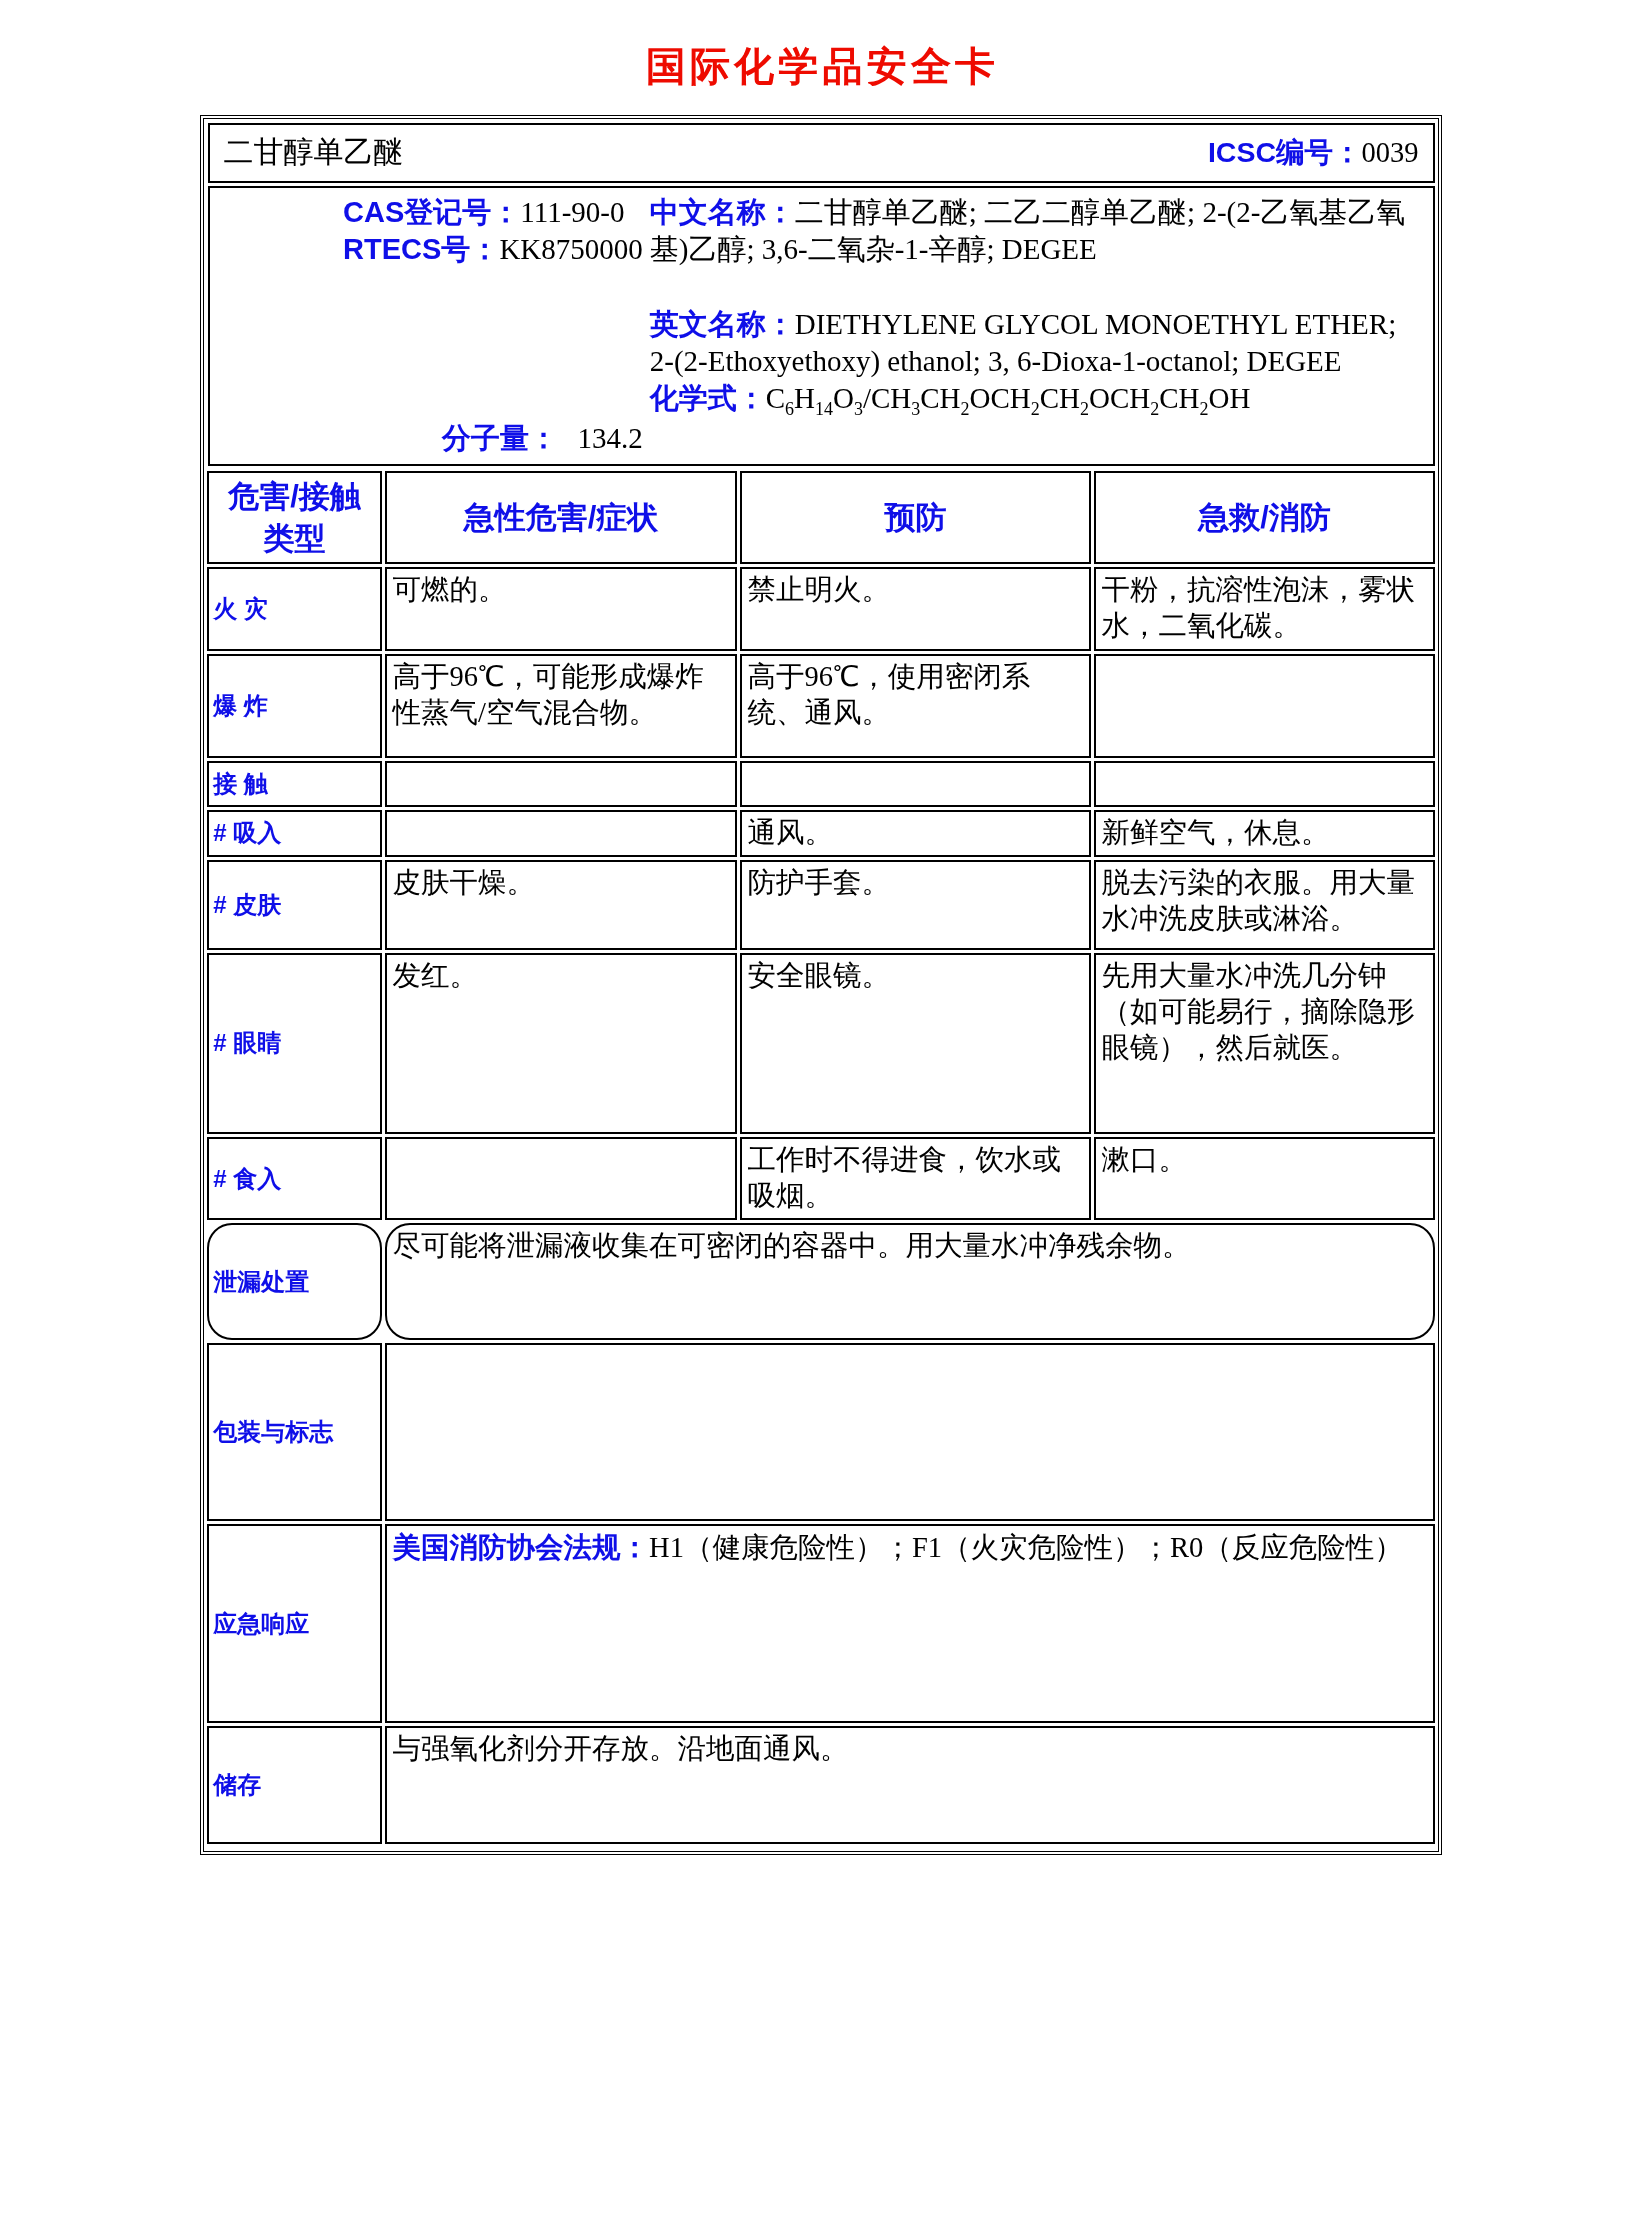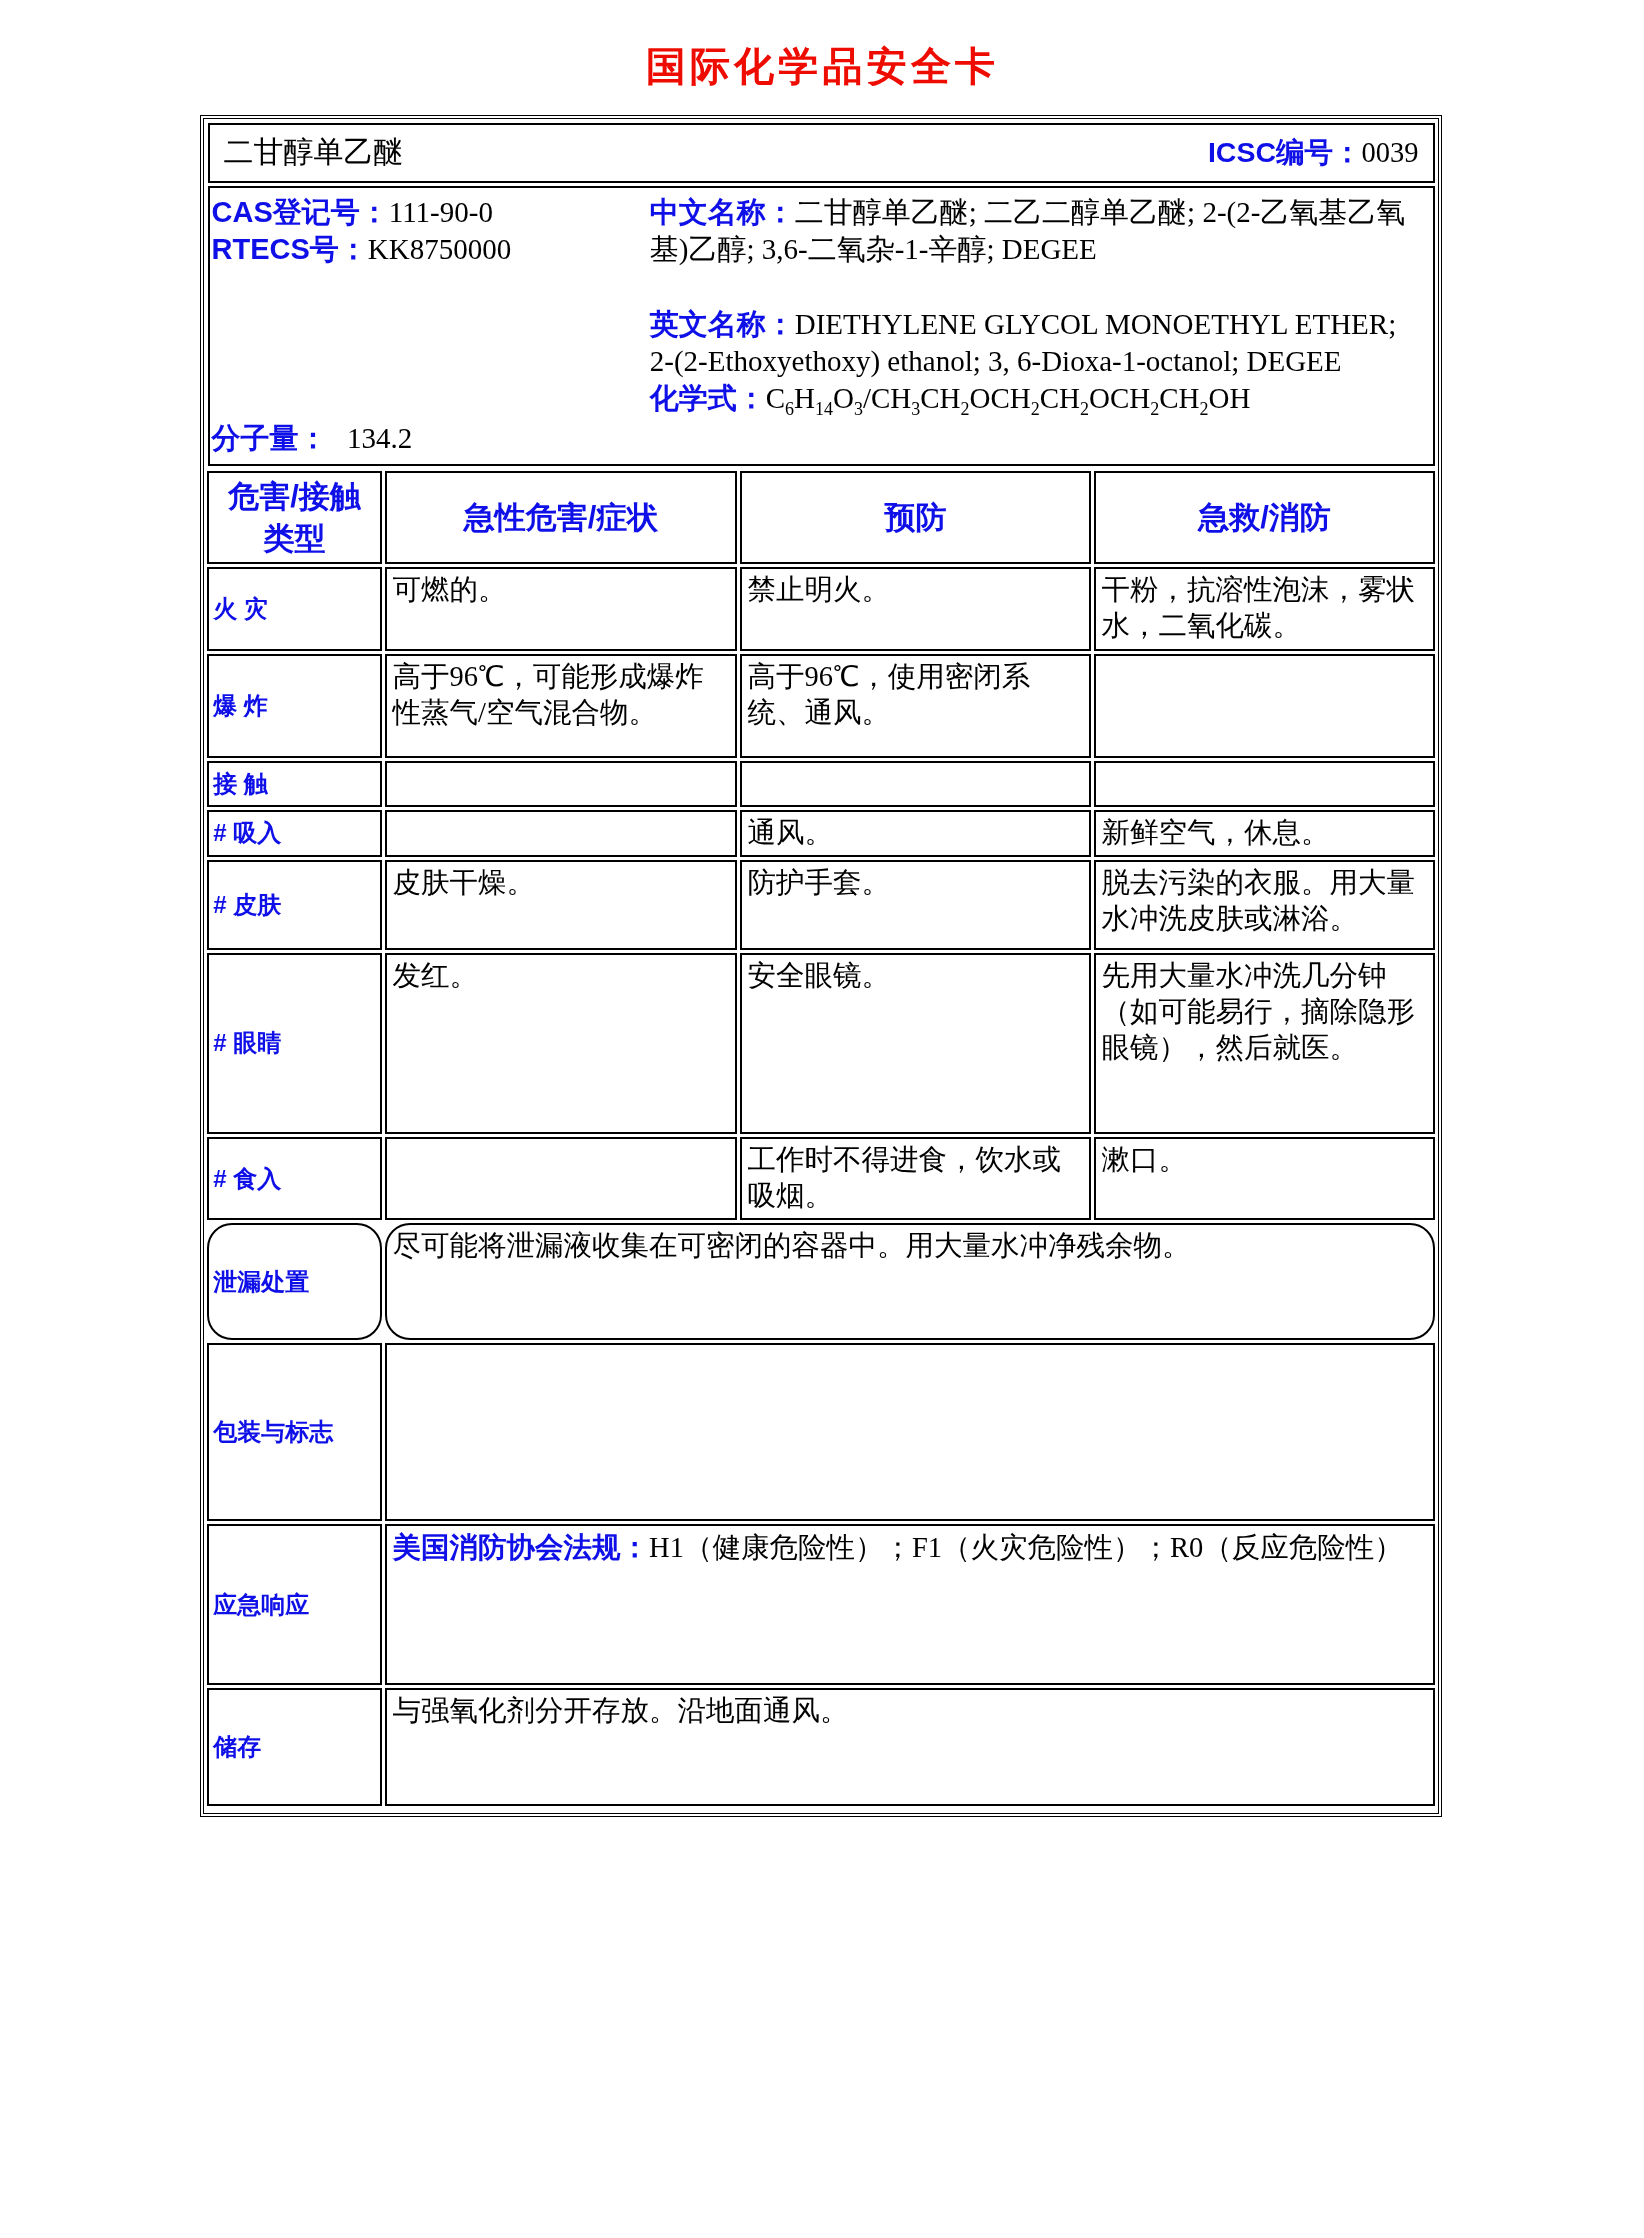--- a/index.html
+++ b/index.html
@@ -55,24 +55,25 @@
     display: flex;
     min-height: 280px;
     font-size: 29px;
     line-height: 1.28;
     box-sizing: border-box;
     padding: 5.6px 0 7px 0;
   }
   .info-left {
     width: 36%;
     box-sizing: border-box;
-    padding: 0 7px 0 2px;
+    padding: 0 7px 0 13px;
     display: flex;
     flex-direction: column;
     justify-content: space-between;
+    align-items: flex-end;
   }
   .info-right {
     flex: 1;
     box-sizing: border-box;
     padding: 0 11px 0 0;
   }
   .info-right p { margin: 0; }
   .info-right .en-block { margin-top: 38px; }
   .mw-value { margin-left: 19.5px; }
   sub { font-size: 0.62em; line-height: 0; }
@@ -118,21 +119,21 @@
   tr.r-head th { height: 82px; }
   tr.r-fire  td { height: 78px; }
   tr.r-expl  td { height: 104px; }
   tr.r-cont  td { height: 46px;  }
   tr.r-inh   td { height: 40px;  }
   tr.r-skin  td { height: 90px; }
   tr.r-eye   td { height: 181px; }
   tr.r-ing   td { height: 74px; }
   tr.r-spill td { height: 117px; border-radius: 25px; }
   tr.r-pack  td { height: 178px; }
-  tr.r-emer  td { height: 161px; }
+  tr.r-emer  td { height: 199px; }
   tr.r-store td { height: 118px; }
 </style>
 </head>
 <body>
 
 <div class="page">
 
   <h1 class="title">国际化学品安全卡</h1>
 
   <div class="card">

